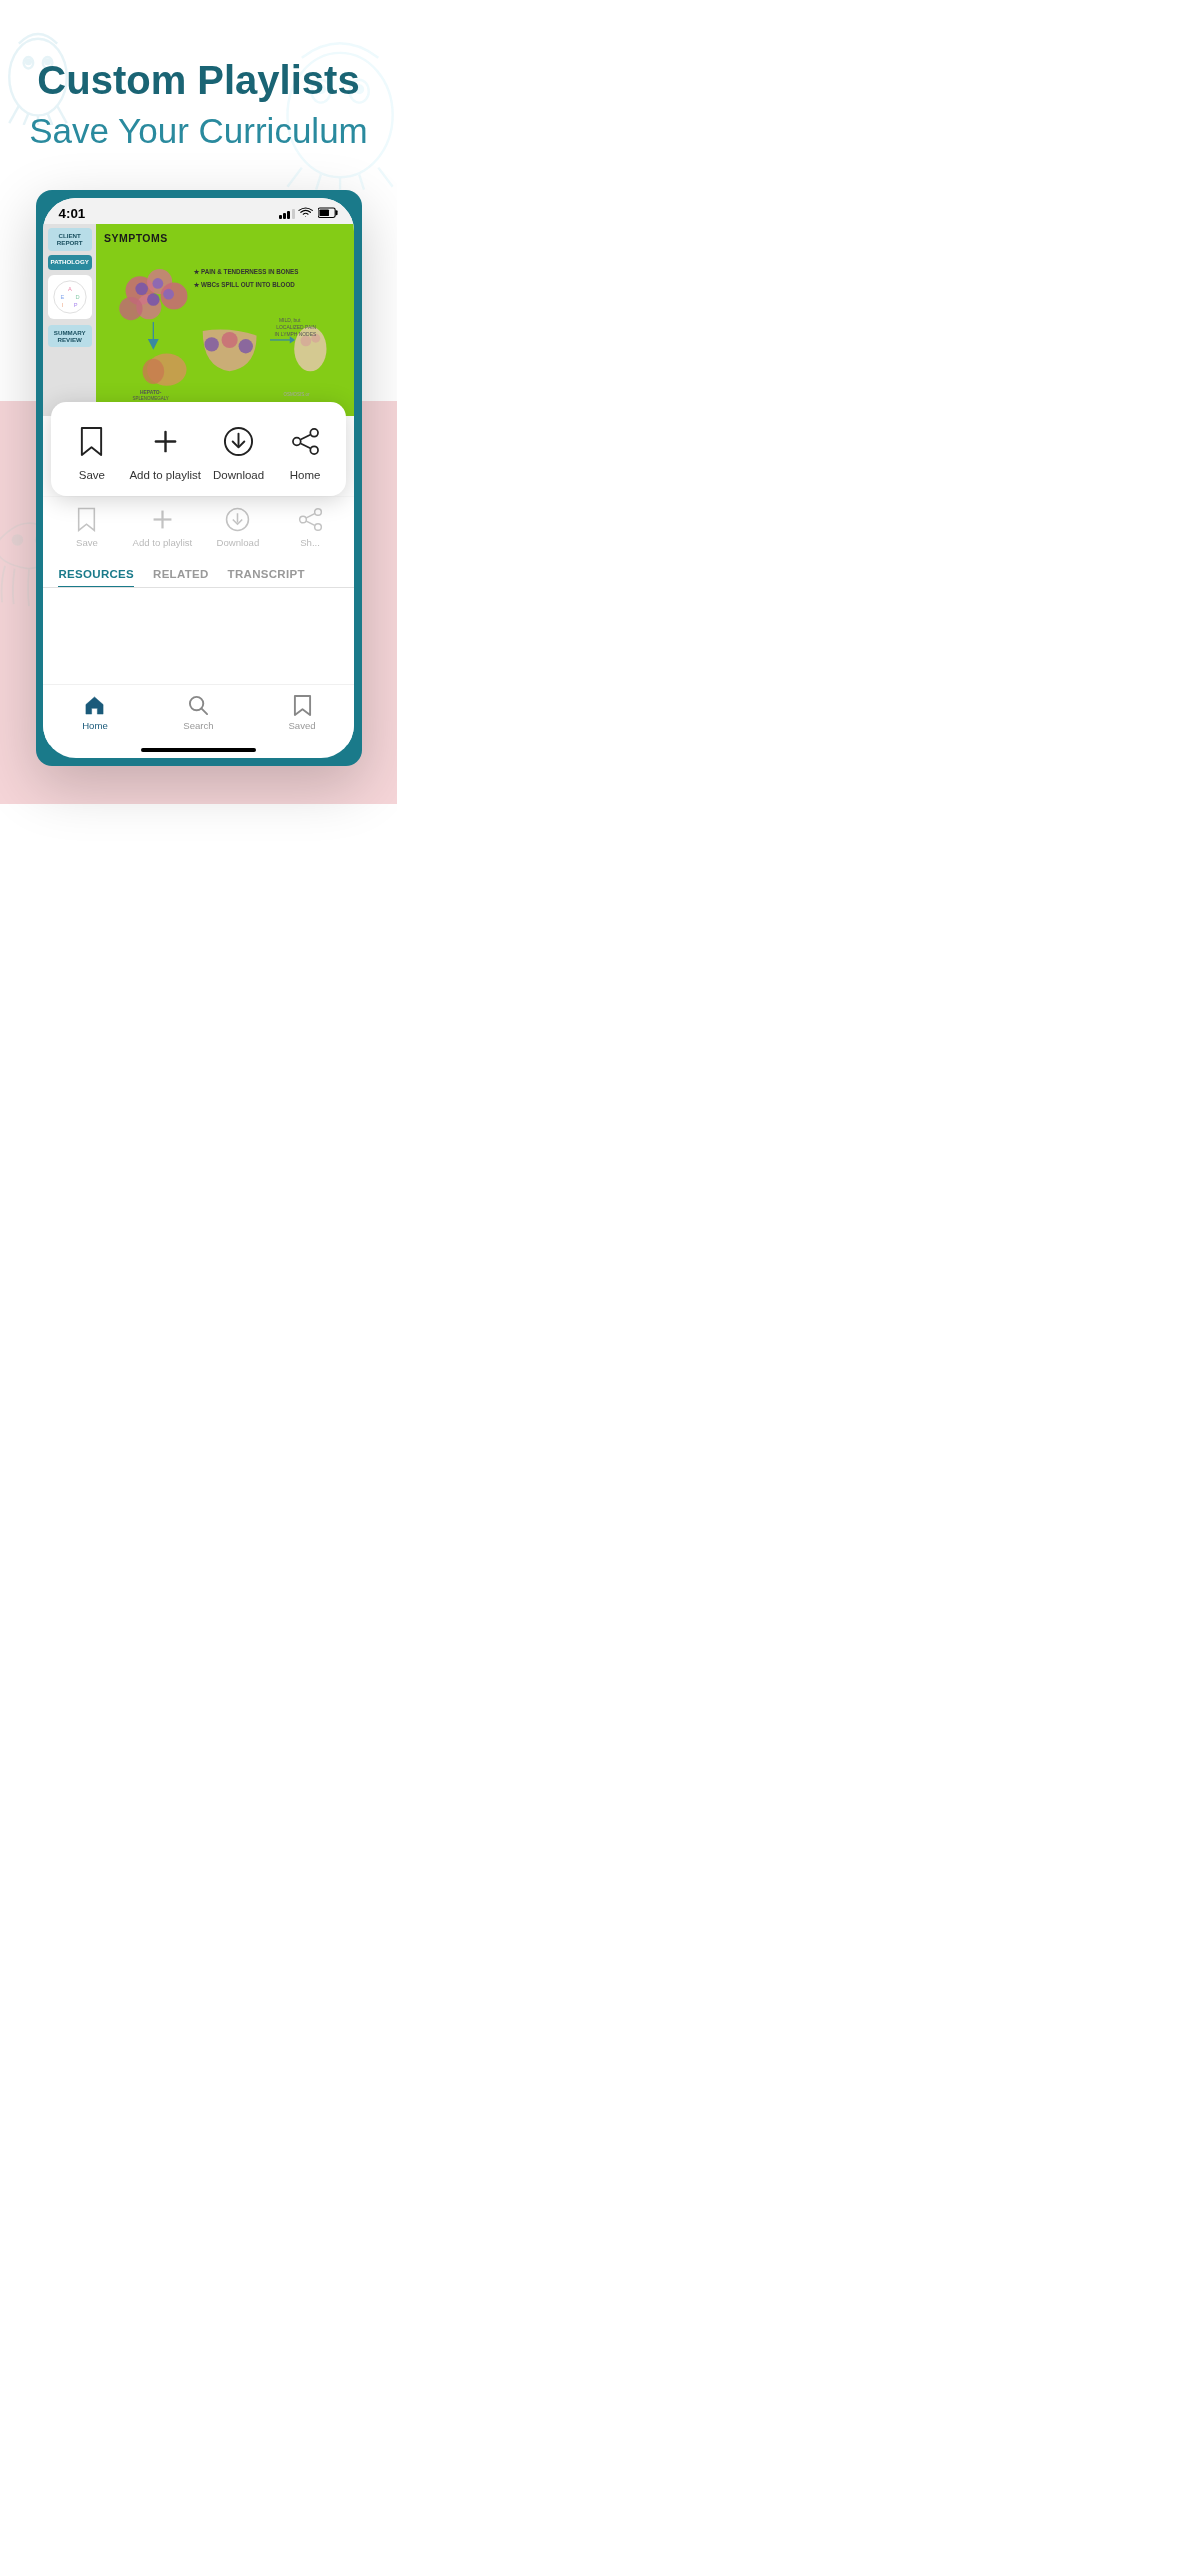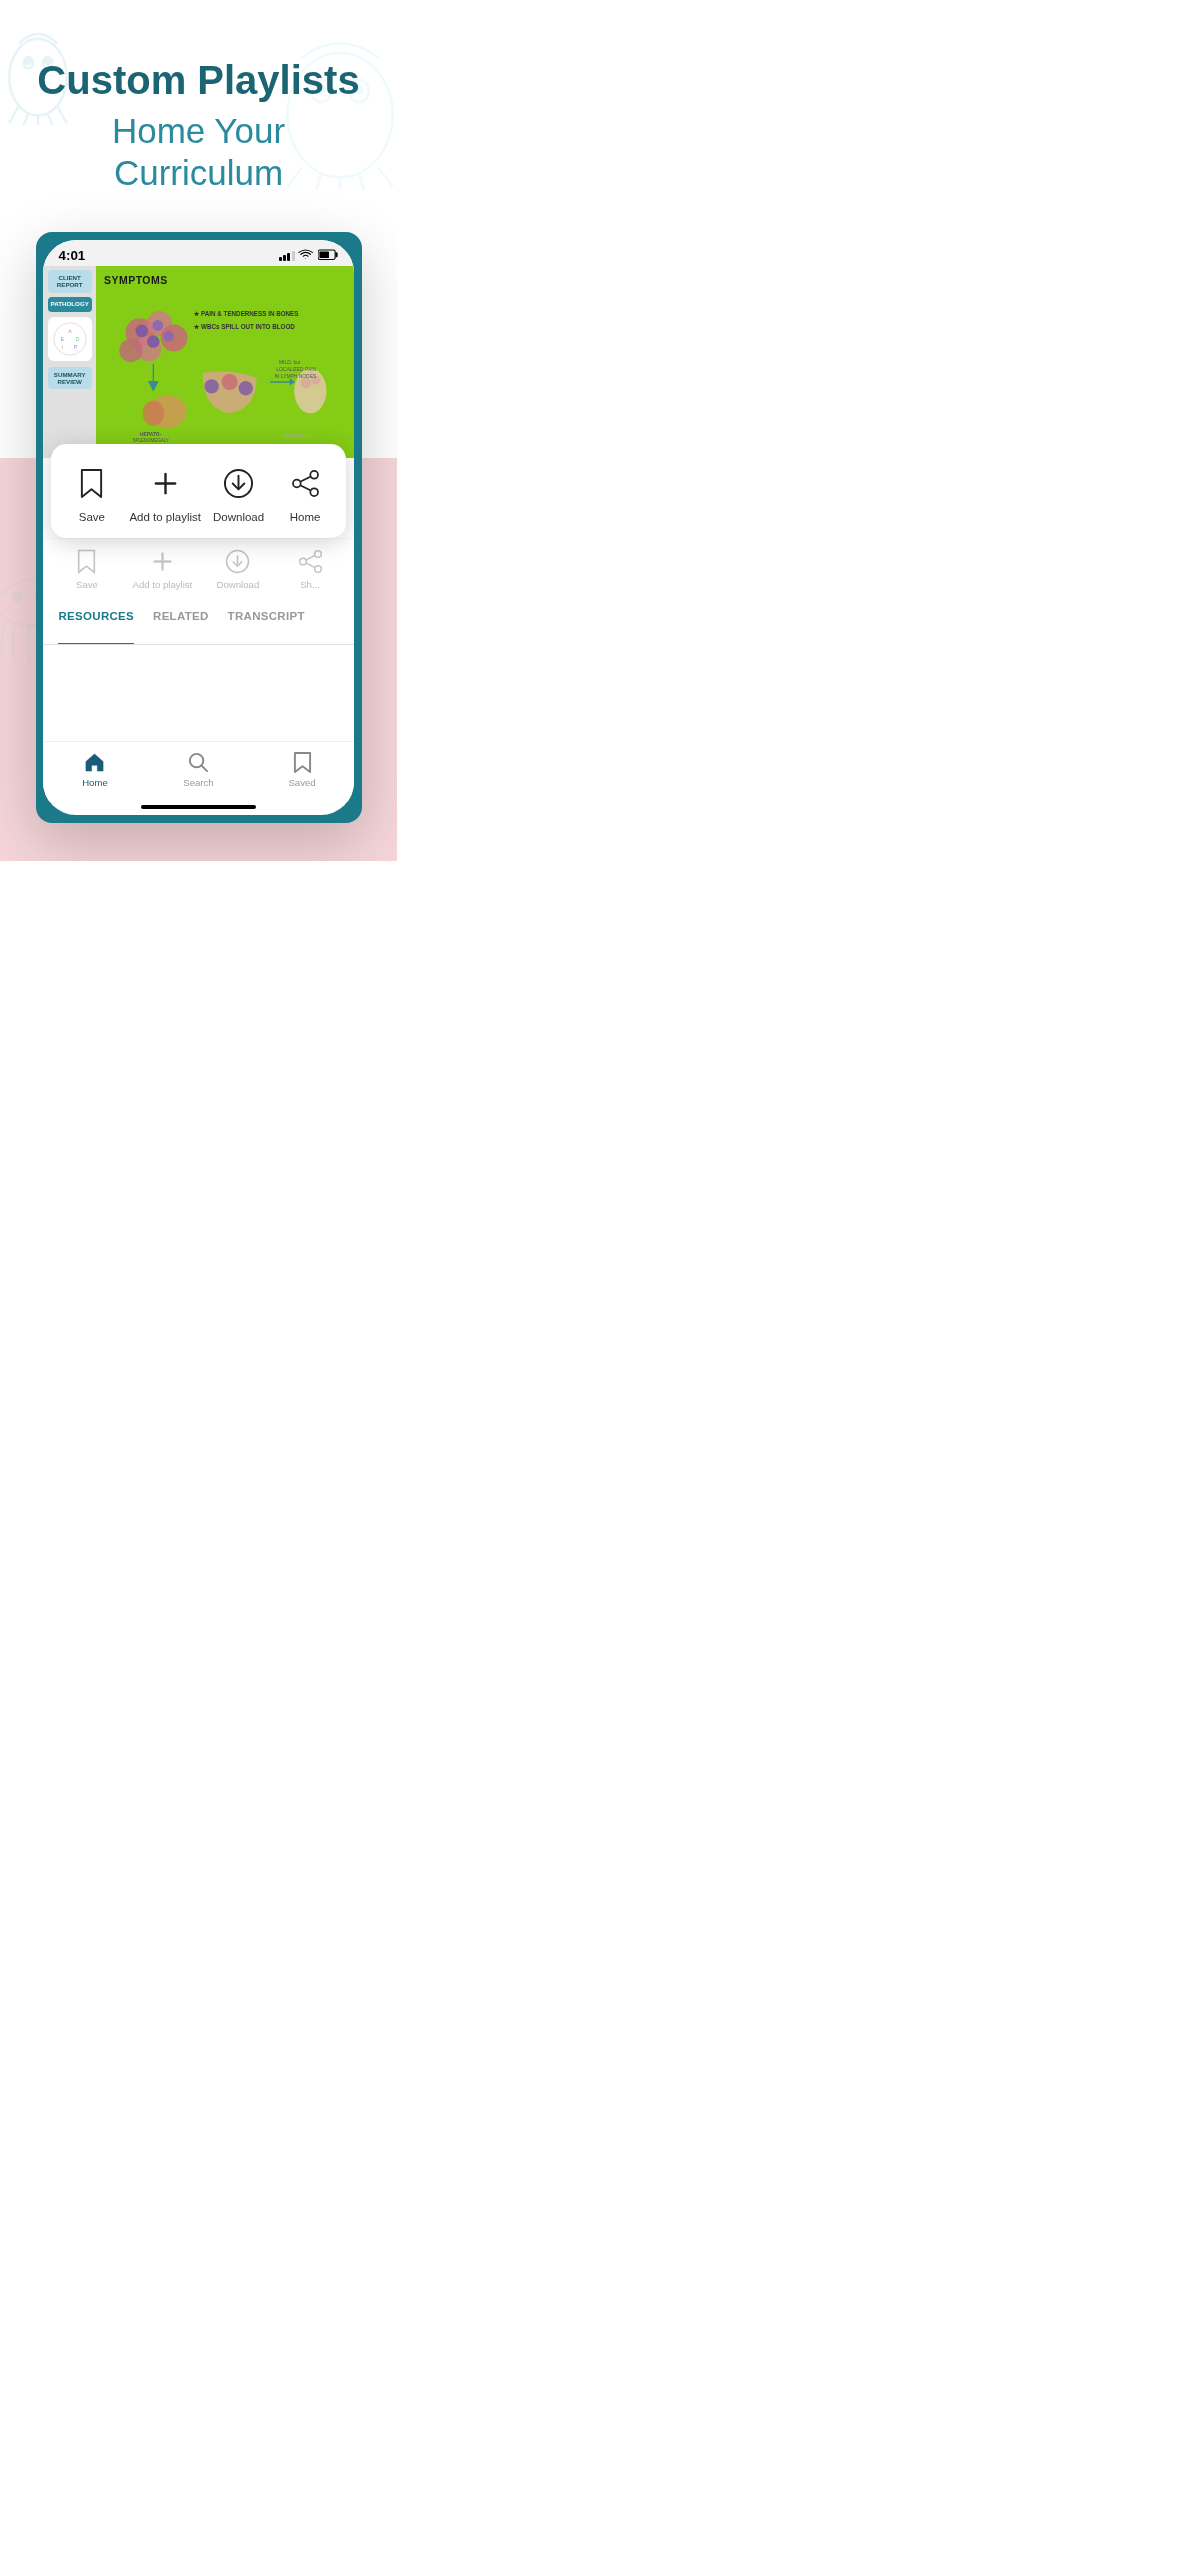--- a/index.html
+++ b/index.html
@@ -248,21 +248,21 @@
     .content-tabs {
       display: flex;
       padding: 11.5px 15.3px 0;
       border-bottom: 1px solid #e0e0e0;
       gap: 19px;
     }
 
     .tab-item {
       font-size: 11.5px;
       font-weight: 600;
-      padding-bottom: 21px;
+      padding-bottom: 6px;
       cursor: pointer;
       color: #999;
       letter-spacing: 0.3px;
     }
 
     .tab-item.active {
       color: #1a7a8a;
       border-bottom: 1.9px solid #1a7a8a;
     }
 
@@ -429,21 +429,21 @@
       <line x1="50" y1="155" x2="35" y2="175"></line>
       <line x1="70" y1="162" x2="65" y2="178"></line>
       <line x1="90" y1="165" x2="90" y2="178"></line>
       <line x1="110" y1="162" x2="115" y2="178"></line>
       <line x1="130" y1="155" x2="145" y2="175"></line>
     </g>
   </svg>
 
   <div class="header-section">
     <div class="header-title">Custom Playlists</div>
-    <div class="header-subtitle">Home Your Curriculum</div>
+    <div class="header-subtitle">Save Your Curriculum</div>
   </div>
 
   <div class="pink-bg"></div>
 
   <svg class="creature-left" viewBox="0 0 100 130">
     <g fill="none" stroke="#9ed4c8" stroke-width="2" opacity="0.5">
       <path d="M 15 60 Q 50 15 85 60 Q 85 80 50 85 Q 15 80 15 60 Z"></path>
       <path d="M 25 82 Q 20 100 22 120"></path>
       <path d="M 35 85 Q 32 105 34 122"></path>
       <path d="M 50 86 Q 48 108 50 124"></path>

